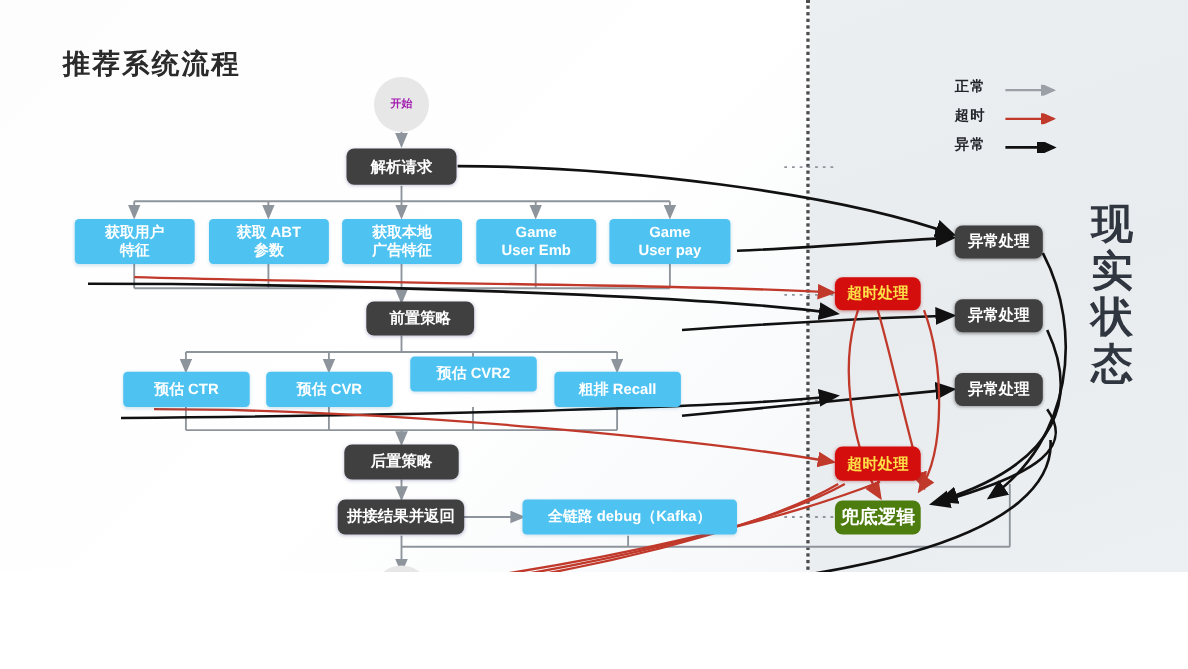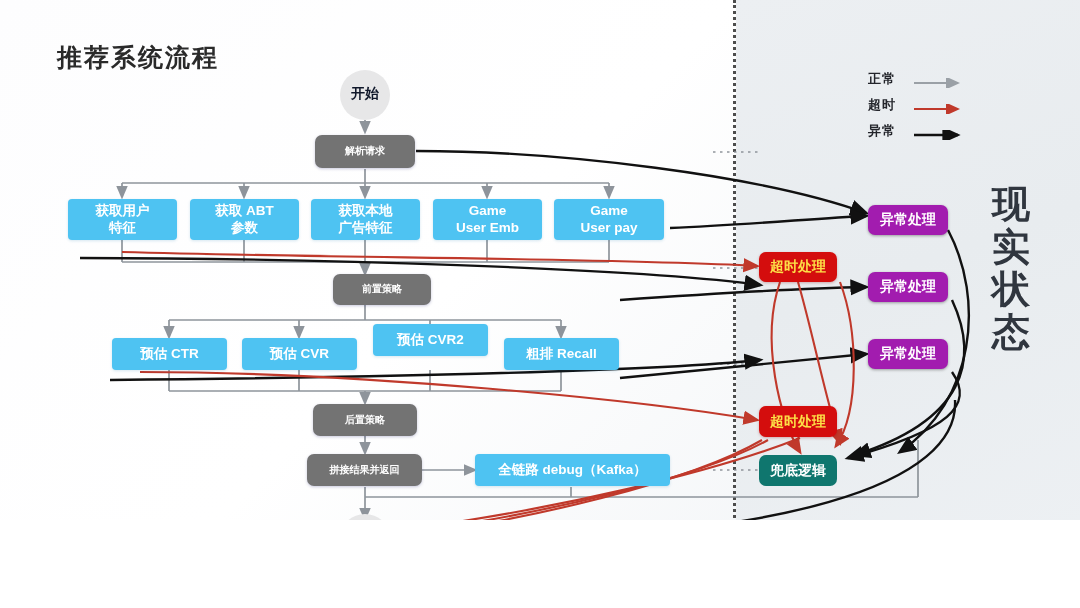--- a/index.html
+++ b/index.html
@@ -27,31 +27,31 @@
   
   .legend{position:absolute;left:868px;top:66px;width:100px;}
   .legend-row{display:flex;align-items:center;height:26px;}
   .legend-label{font-size:13px;color:#23252b;font-weight:bold;width:38px;
     letter-spacing:1px;}
   .legend-line{position:relative;width:54px;height:10px;margin-left:6px;}
 
   
   .node{position:absolute;display:flex;align-items:center;justify-content:center;
     text-align:center;box-sizing:border-box;line-height:1.22;}
-  .n-round{border-radius:50%;background:#e7e7e8;color:#0f172a;font-size:14px;
-    font-weight:bold;font-family:Liberation Mono, monospace;}
-  .n-indigo{background:#737373;color:#fff;border-radius:7px;font-size:10px;
+  .n-round{border-radius:50%;background:#e7e7e8;color:#a21caf;font-size:10px;
+    font-weight:bold;}
+  .n-indigo{background:#404040;color:#fff;border-radius:7px;font-size:14px;
     font-weight:bold;box-shadow:0 1px 3px rgba(40,40,120,.25);}
   .n-cyan{background:#4ec3f2;color:#fff;border-radius:4px;font-size:13.5px;
     font-weight:bold;box-shadow:0 1px 3px rgba(30,120,170,.18);}
   .n-red{background:#d40d0d;color:#fde047;border-radius:7px;font-size:14px;
     font-weight:bold;box-shadow:0 1px 3px rgba(140,10,10,.3);}
-  .n-black{background:#a21caf;color:#fff;border-radius:7px;font-size:14px;
+  .n-black{background:#404040;color:#fff;border-radius:7px;font-size:14px;
     font-weight:bold;box-shadow:0 1px 3px rgba(0,0,0,.35);}
-  .n-blue2{background:#0f766e;color:#fff;border-radius:7px;font-size:14px;
+  .n-blue2{background:#4d7c0f;color:#fff;border-radius:7px;font-size:17px;
     font-weight:bold;}
 
   
   svg.layer{position:absolute;left:0;top:0;width:1080px;height:608px;
     pointer-events:none;}
 
   
   .logo{position:absolute;left:895px;top:555px;font-size:33px;font-weight:bold;
     font-style:italic;color:#3b46f0;letter-spacing:-1px;opacity:.92;}
   .wm{position:absolute;left:893px;top:566px;width:190px;font-size:15px;

